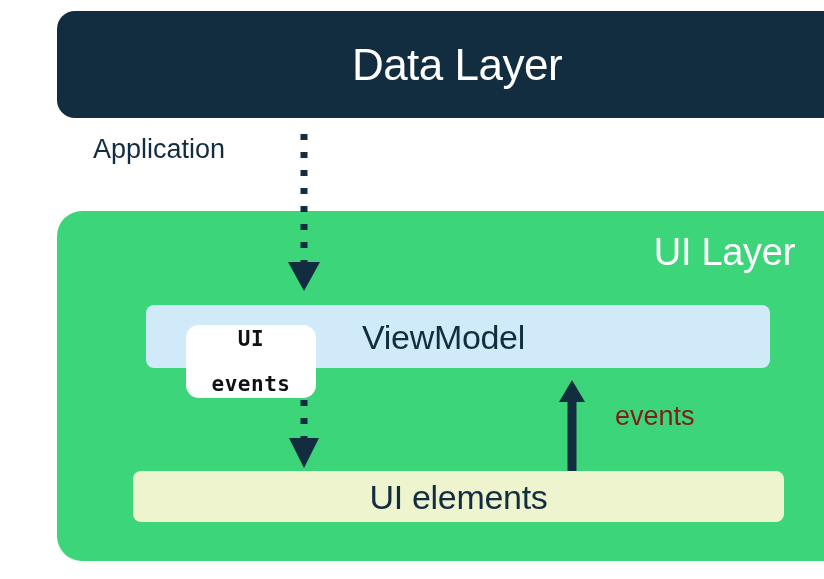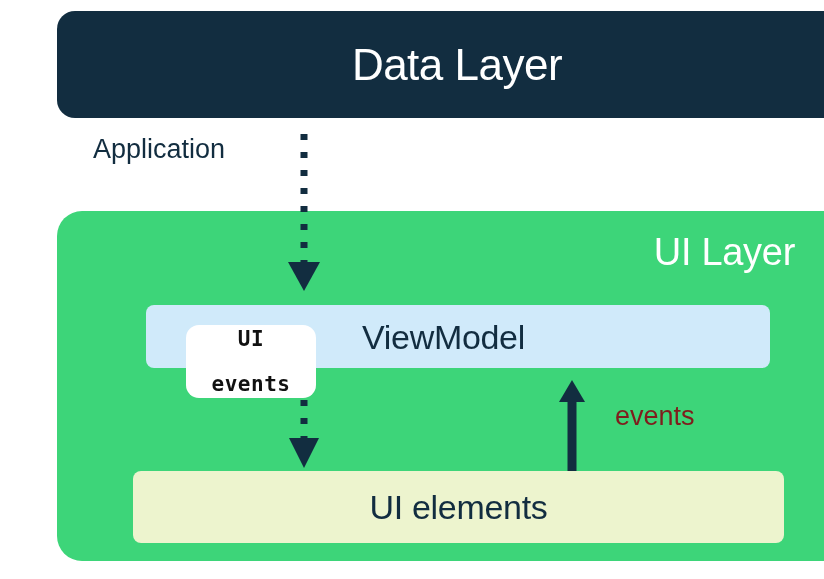--- a/index.html
+++ b/index.html
@@ -128,21 +128,21 @@
     line-height: 1.35;
     letter-spacing: 0.5px;
   }
 
   
   .ui-elements-box {
     position: absolute;
     left: 76px;     
     top: 260px;     
     width: 651px;
-    height: 72px;
+    height: 51px;
     background: #EDF4CE;
     border-radius: 8px;
     display: flex;
     align-items: center;
     justify-content: center;
     box-sizing: border-box;
   }
   .ui-elements-label {
     color: #122D40;
     font-size: 34px;

